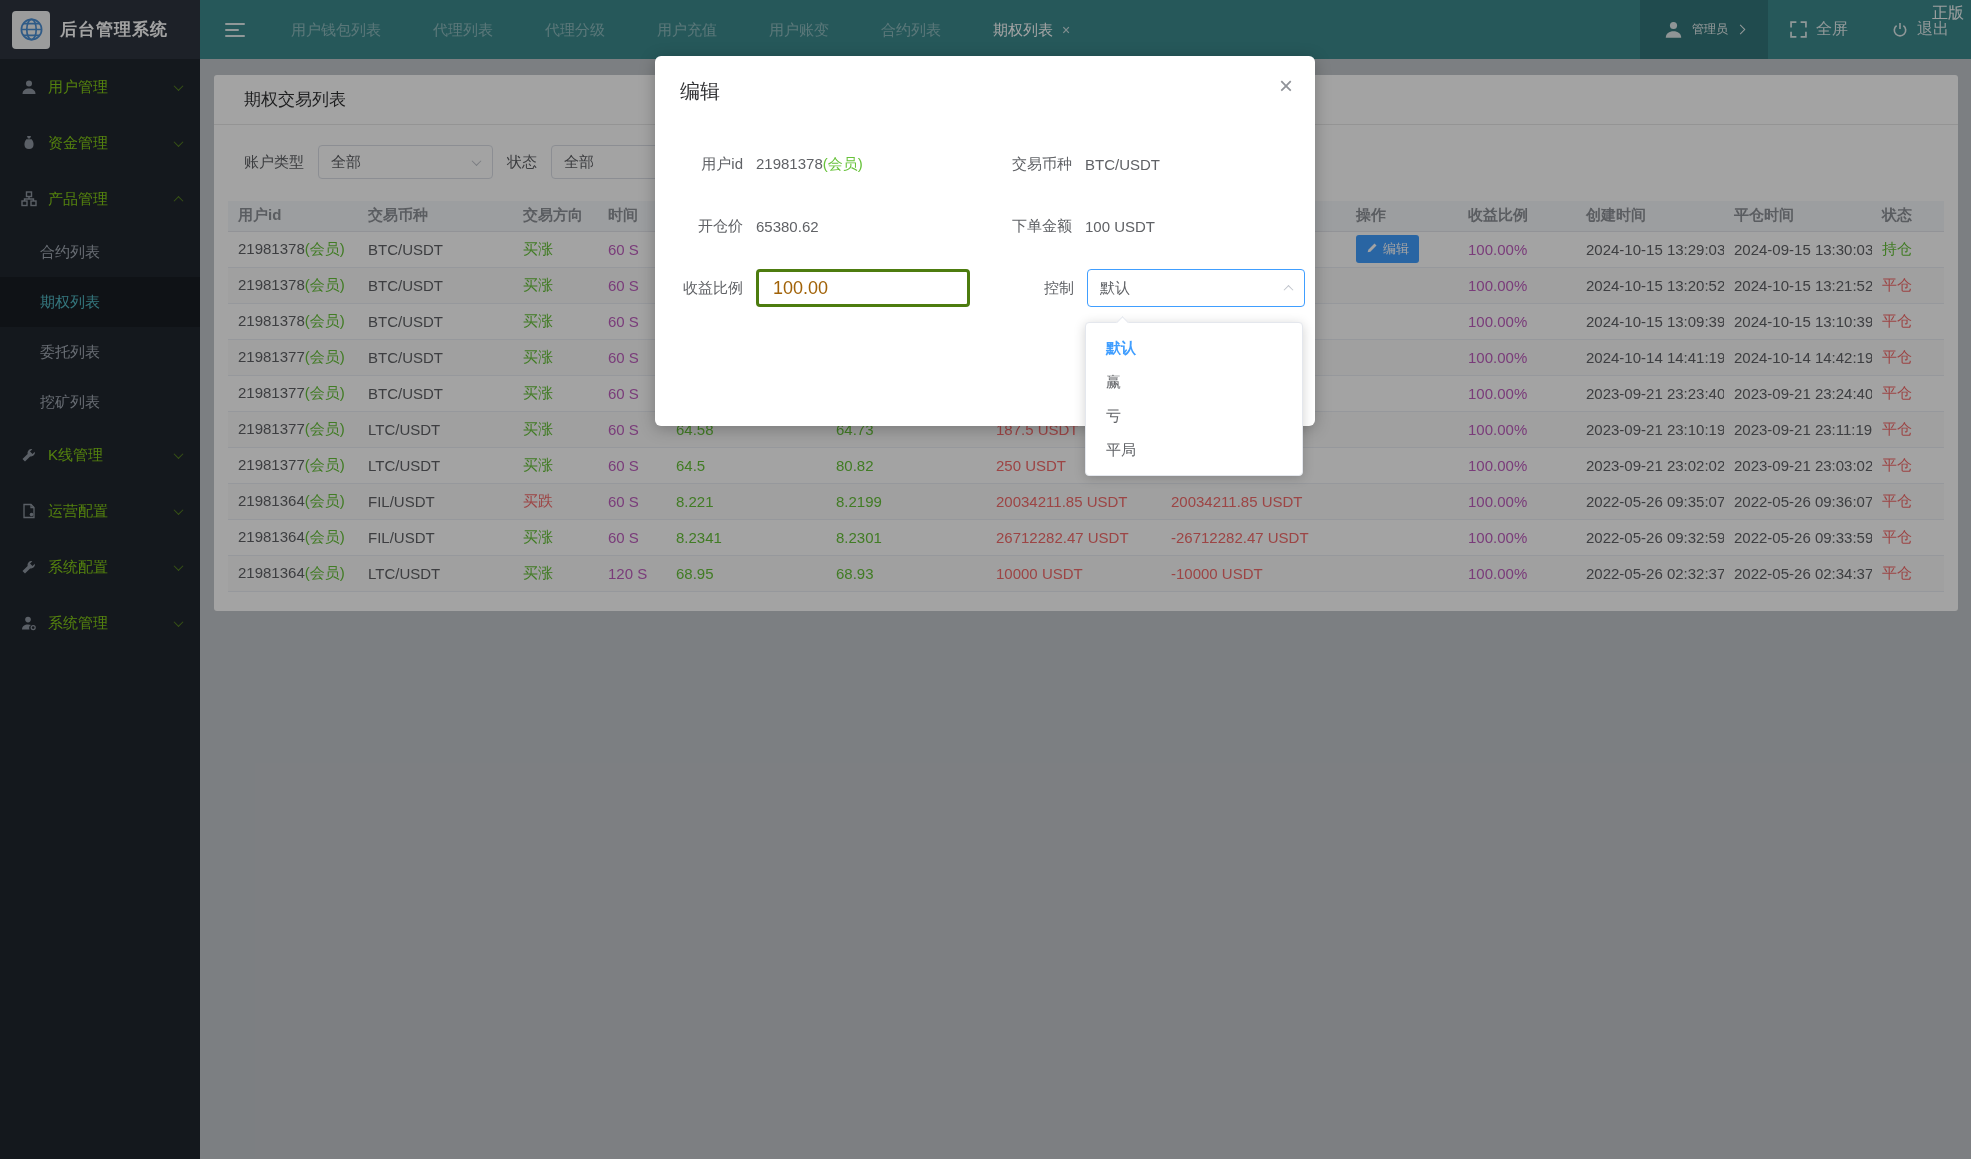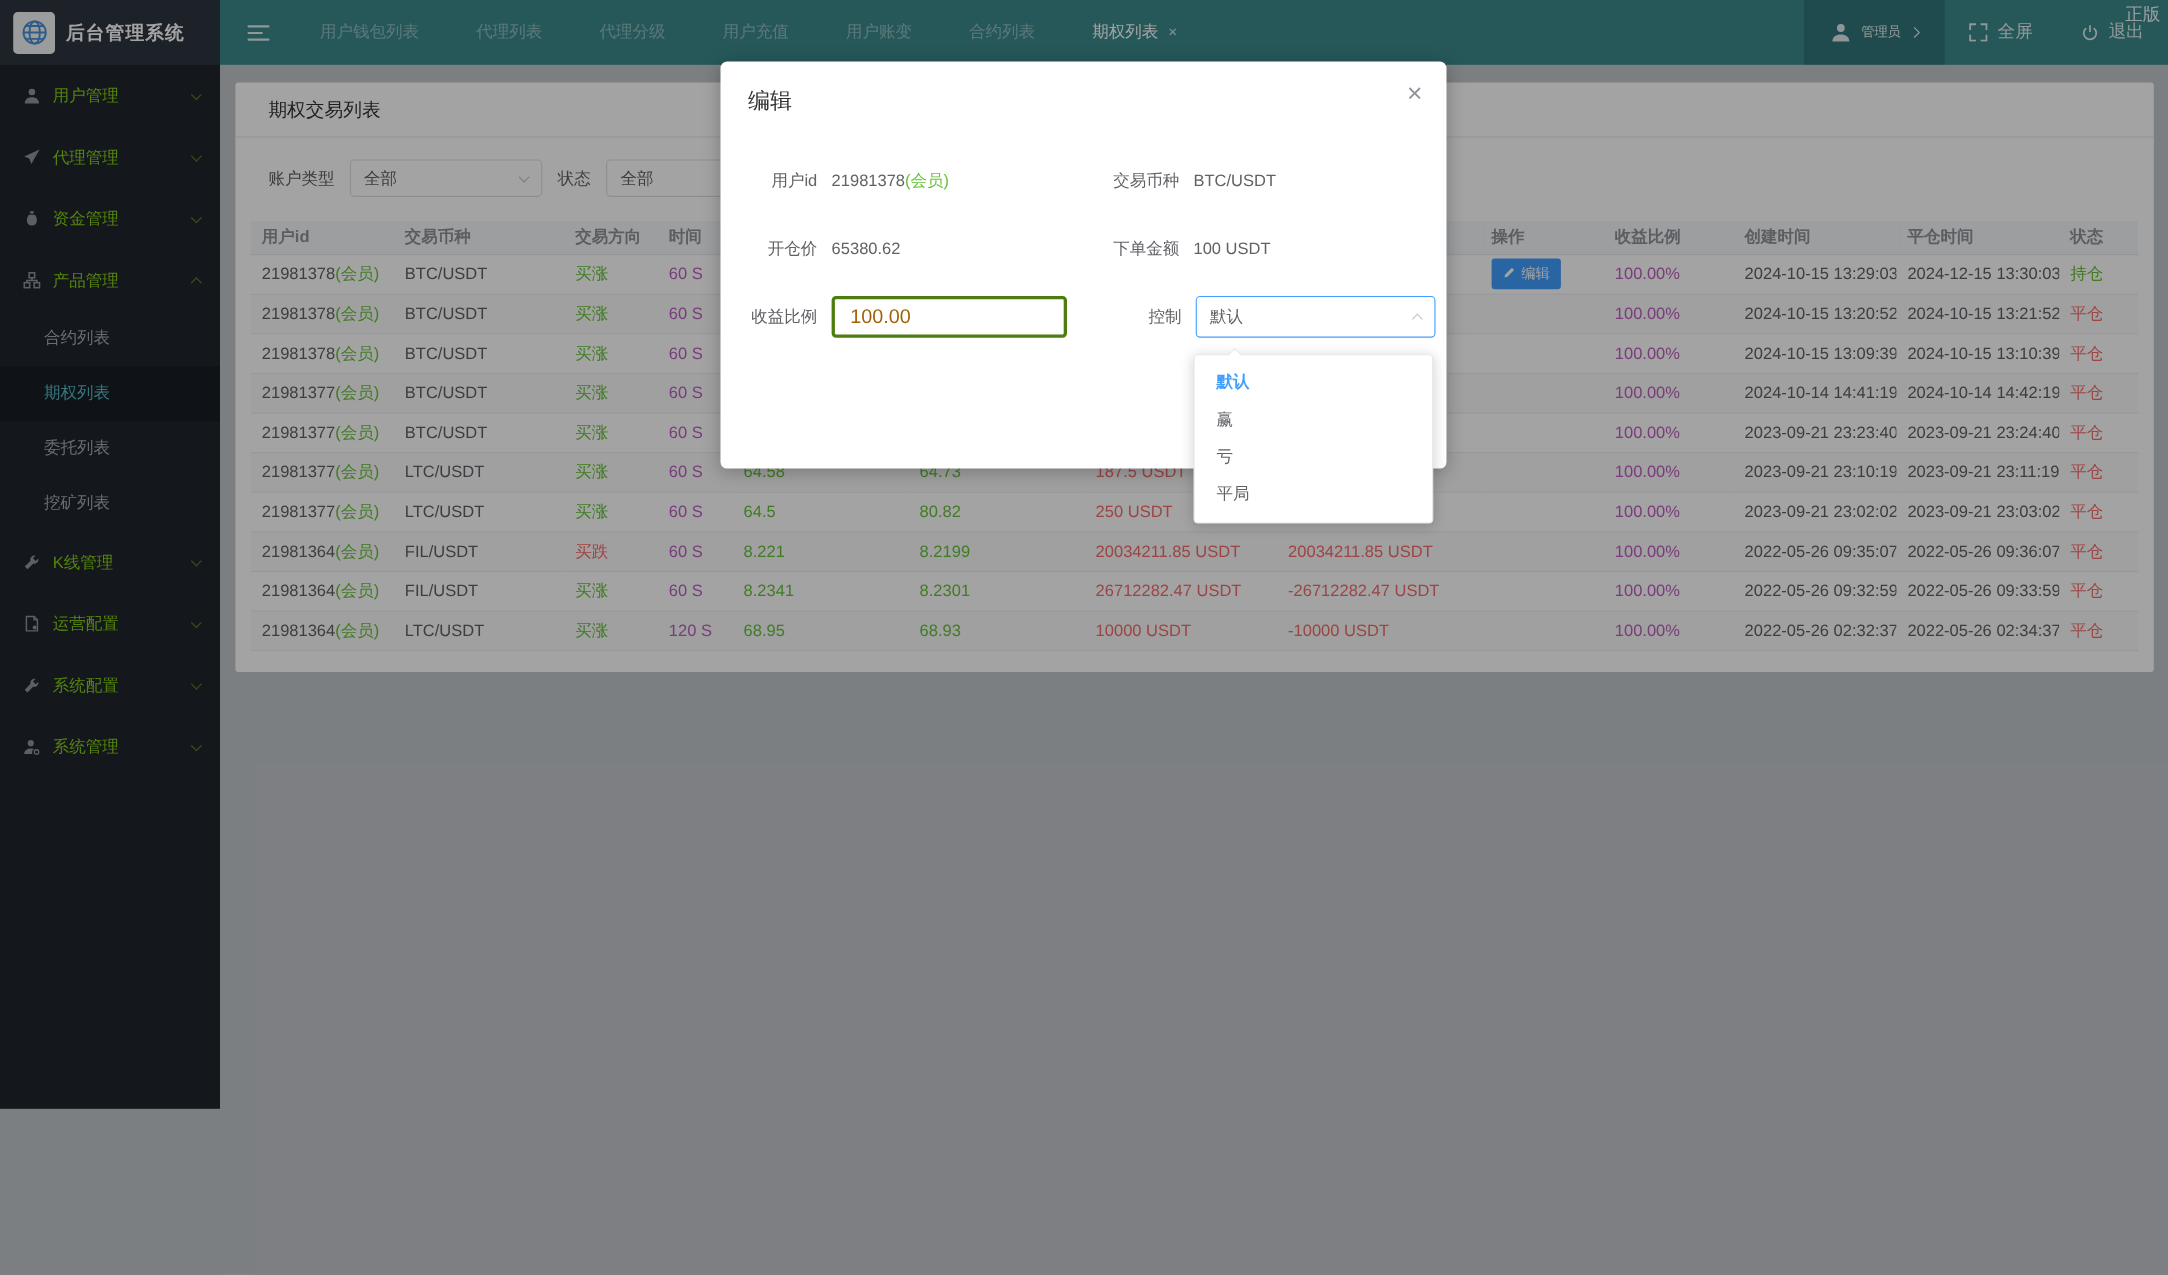--- a/index.html
+++ b/index.html
@@ -1,21 +1,21 @@
 <!DOCTYPE html>
 <html><head>
 <meta charset="utf-8">
 <style>
   * { box-sizing: border-box; margin: 0; padding: 0; }
   html,body { width:1971px; height:1159px; }
   body { position:relative; overflow:hidden; background:#c3c7cb;
          font-family:"Liberation Sans","DejaVu Sans",sans-serif; }
 
   
-  .sidebar { position:absolute; left:0; top:0; width:200px; height:1008px; background:#20262e; z-index:1; }
+  .sidebar { position:absolute; left:0; top:0; width:200px; height:1159px; background:#20262e; z-index:1; }
   .logo-strip { height:59px; background:#2e353f; display:flex; align-items:center; padding-left:12px; gap:10px; }
   .logo-tile { width:38px; height:38px; background:#f2f4f5; border-radius:4px; display:flex; align-items:center; justify-content:center; }
   .app-title { color:#fff; font-size:17px; font-weight:bold; letter-spacing:1px; }
   .m-item { height:56px; display:flex; align-items:center; padding:0 18px 0 21px; gap:11px;
             color:#84cc16; font-size:15px; cursor:pointer; }
   .m-item .m-icon { width:16px; height:16px; display:inline-flex; color:#8f97a1; flex:none; }
   .m-item .chev { margin-left:auto; opacity:.55; }
   .sub-item { height:50px; line-height:50px; padding-left:40px; color:#a3abb5; font-size:15px; cursor:pointer; }
   .sub-item.active { background:#181d23; color:#52b9c4; }
 
@@ -113,29 +113,20 @@
   </div>
   <nav id="side-menu">
       <div class="m-item">
         <span class="m-icon">
           <svg width="16" height="16" viewBox="0 0 16 16" fill="currentColor">
             <circle cx="8" cy="4.6" r="3"></circle>
             <path d="M1.5 15c0-3.6 2.9-5.5 6.5-5.5s6.5 1.9 6.5 5.5z"></path>
           </svg>
         </span>
         <span>用户管理</span>
-        <span class="chev down"></span>
-      </div>
-      <div class="m-item">
-        <span class="m-icon">
-          <svg width="16" height="16" viewBox="0 0 16 16" fill="currentColor">
-            <path d="M15 1L1 7.2l4.6 1.9L7.5 14l2.4-4.3L15 1z"></path>
-          </svg>
-        </span>
-        <span>代理管理</span>
         <span class="chev down"></span>
       </div>
       <div class="m-item">
         <span class="m-icon">
           <svg width="16" height="16" viewBox="0 0 16 16" fill="currentColor">
             <path d="M6 1h4l-.9 2.4H6.9z"></path>
             <path d="M5.4 4.2h5.2c2.7 2.6 3.3 9.8-2.6 9.8s-5.3-7.2-2.6-9.8z"></path>
           </svg>
         </span>
         <span>资金管理</span>
@@ -306,21 +297,21 @@
             <td><span class="red"></span></td>
             <td><span class="red"></span></td>
             <td><button class="edit-btn">
                 <span><svg width="12" height="12" viewBox="0 0 16 16" fill="currentColor">
                     <path d="M2.2 13.8l.9-3.6 8.2-8.2 2.7 2.7-8.2 8.2z"></path>
                   </svg></span>
                 <span>编辑</span>
               </button></td>
             <td><span class="purple">100.00%</span></td>
             <td><span>2024-10-15 13:29:03</span></td>
-            <td><span>2024-12-15 13:30:03</span></td>
+            <td><span>2024-09-15 13:30:03</span></td>
             <td><span class="green">持仓</span></td>
           </tr>
           <tr>
             <td><span>21981378</span><span class="green">(会员)</span></td>
             <td><span>BTC/USDT</span></td>
             <td><span class="green">买涨</span></td>
             <td><span class="purple">60 S</span></td>
             <td><span class="green"></span></td>
             <td><span class="green"></span></td>
             <td><span class="red"></span></td>

